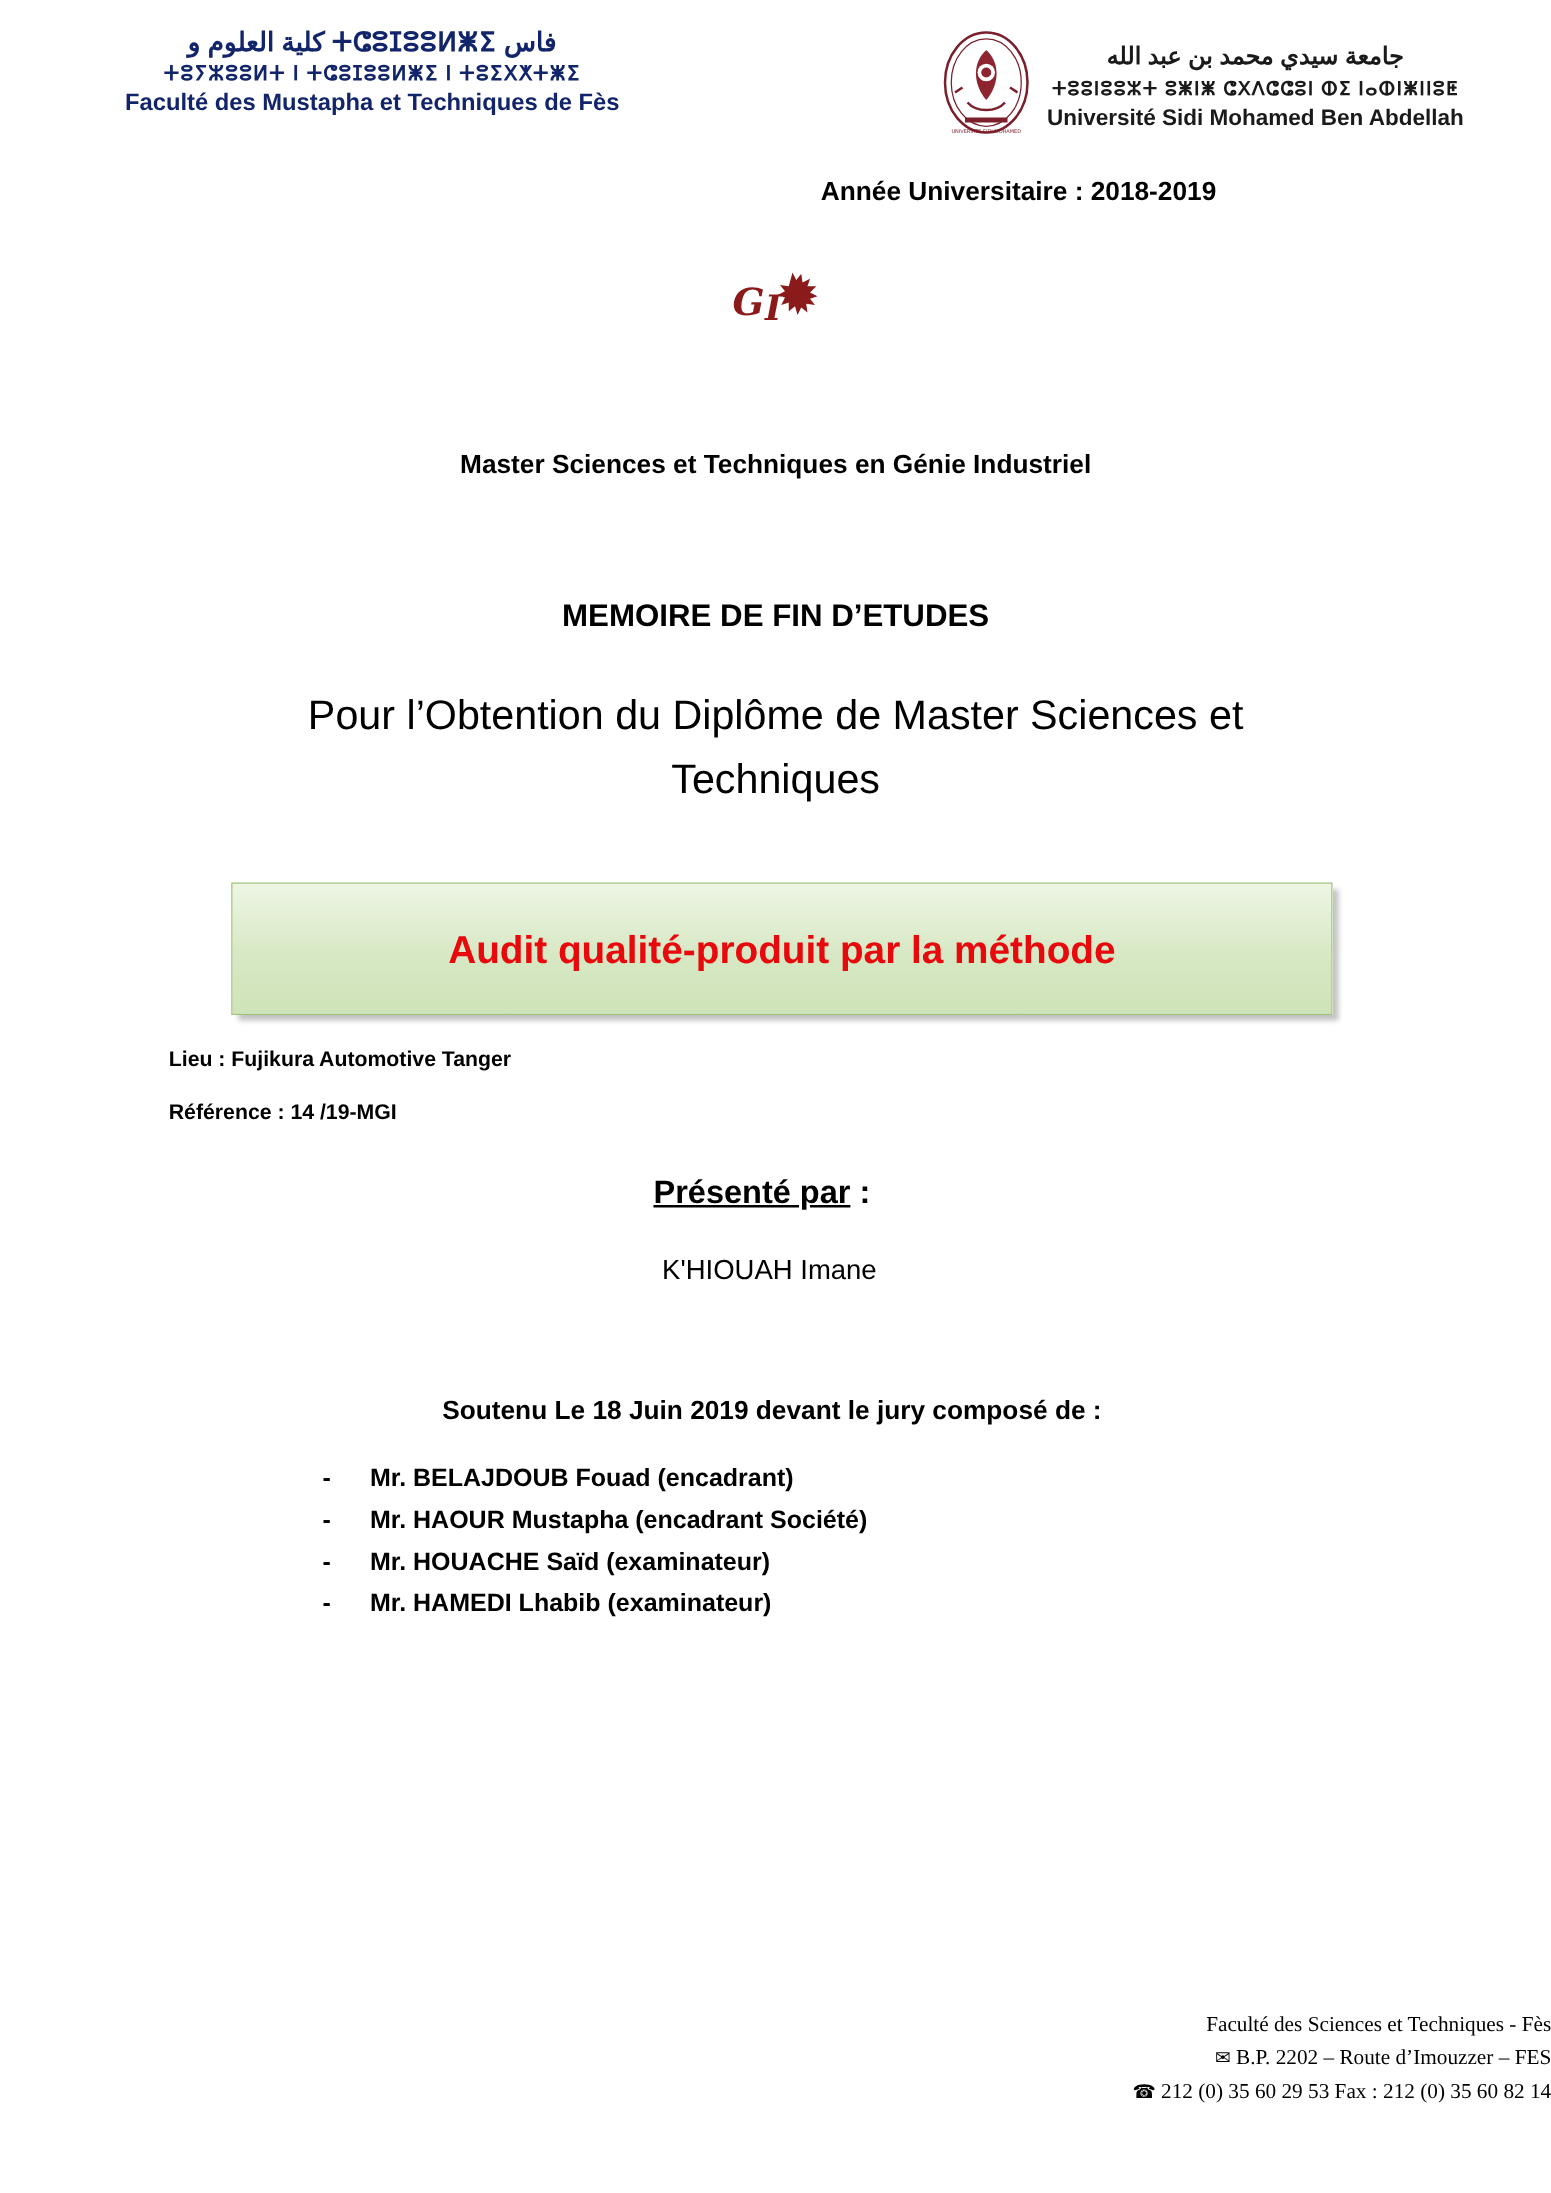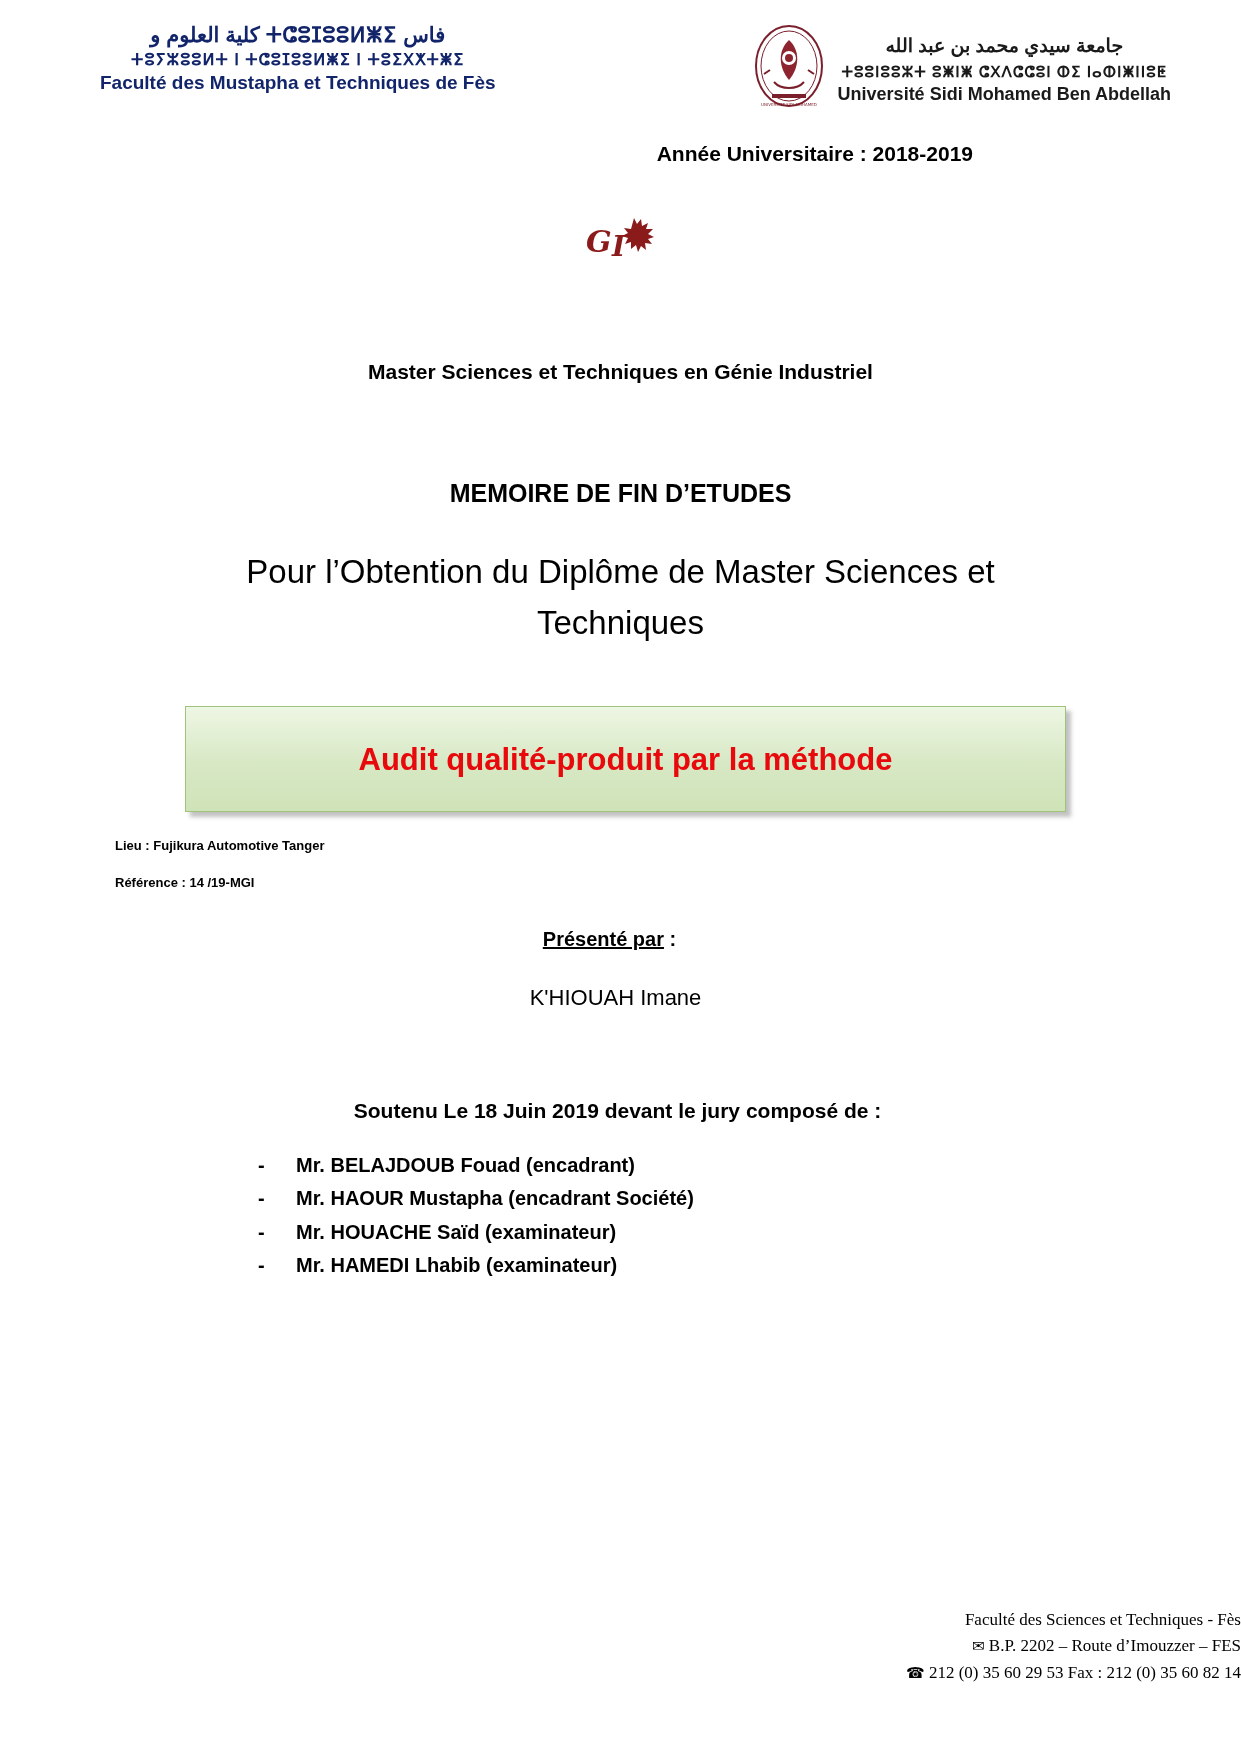--- a/index.html
+++ b/index.html
@@ -147,31 +147,32 @@
     color: #e8090c;
     font-size: 31px;
     font-weight: bold;
     line-height: 1.72;
   }
 
   
   .meta {
     margin-top: 26px;
     padding-left: 115px;
-    font-size: 13px;
-    font-weight: bold;
+    font-size: 17px;
+    font-weight: bold;
+    margin-left: 20px;
   }
   .meta .ref {
     margin-top: 22px;
   }
 
   
   .presente {
     text-align: center;
-    font-size: 20px;
+    font-size: 26px;
     font-weight: bold;
     margin-top: 38px;
     padding-right: 22px;
   }
   .presente span {
     text-decoration: underline;
   }
   .presente .colon {
     text-decoration: none;
   }

